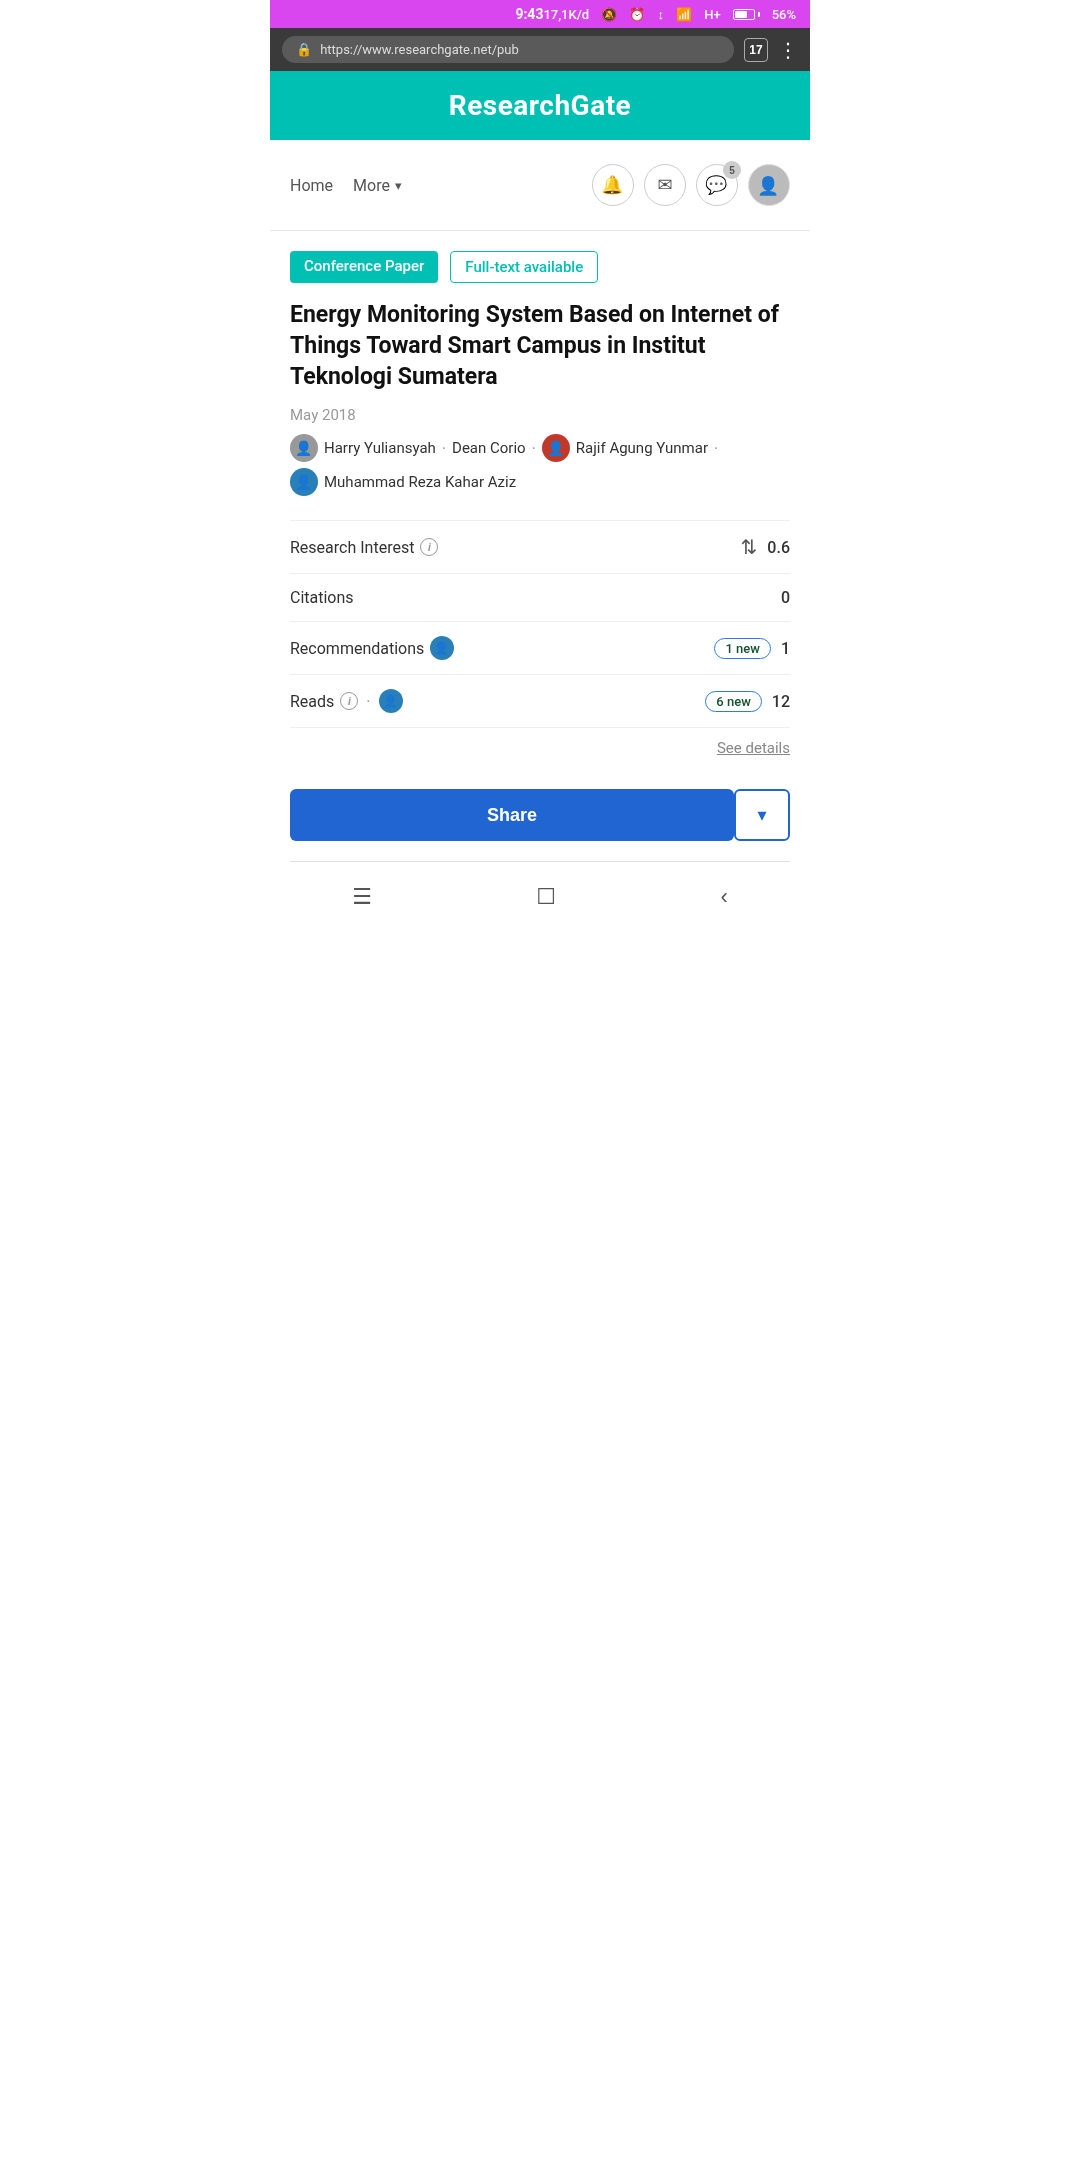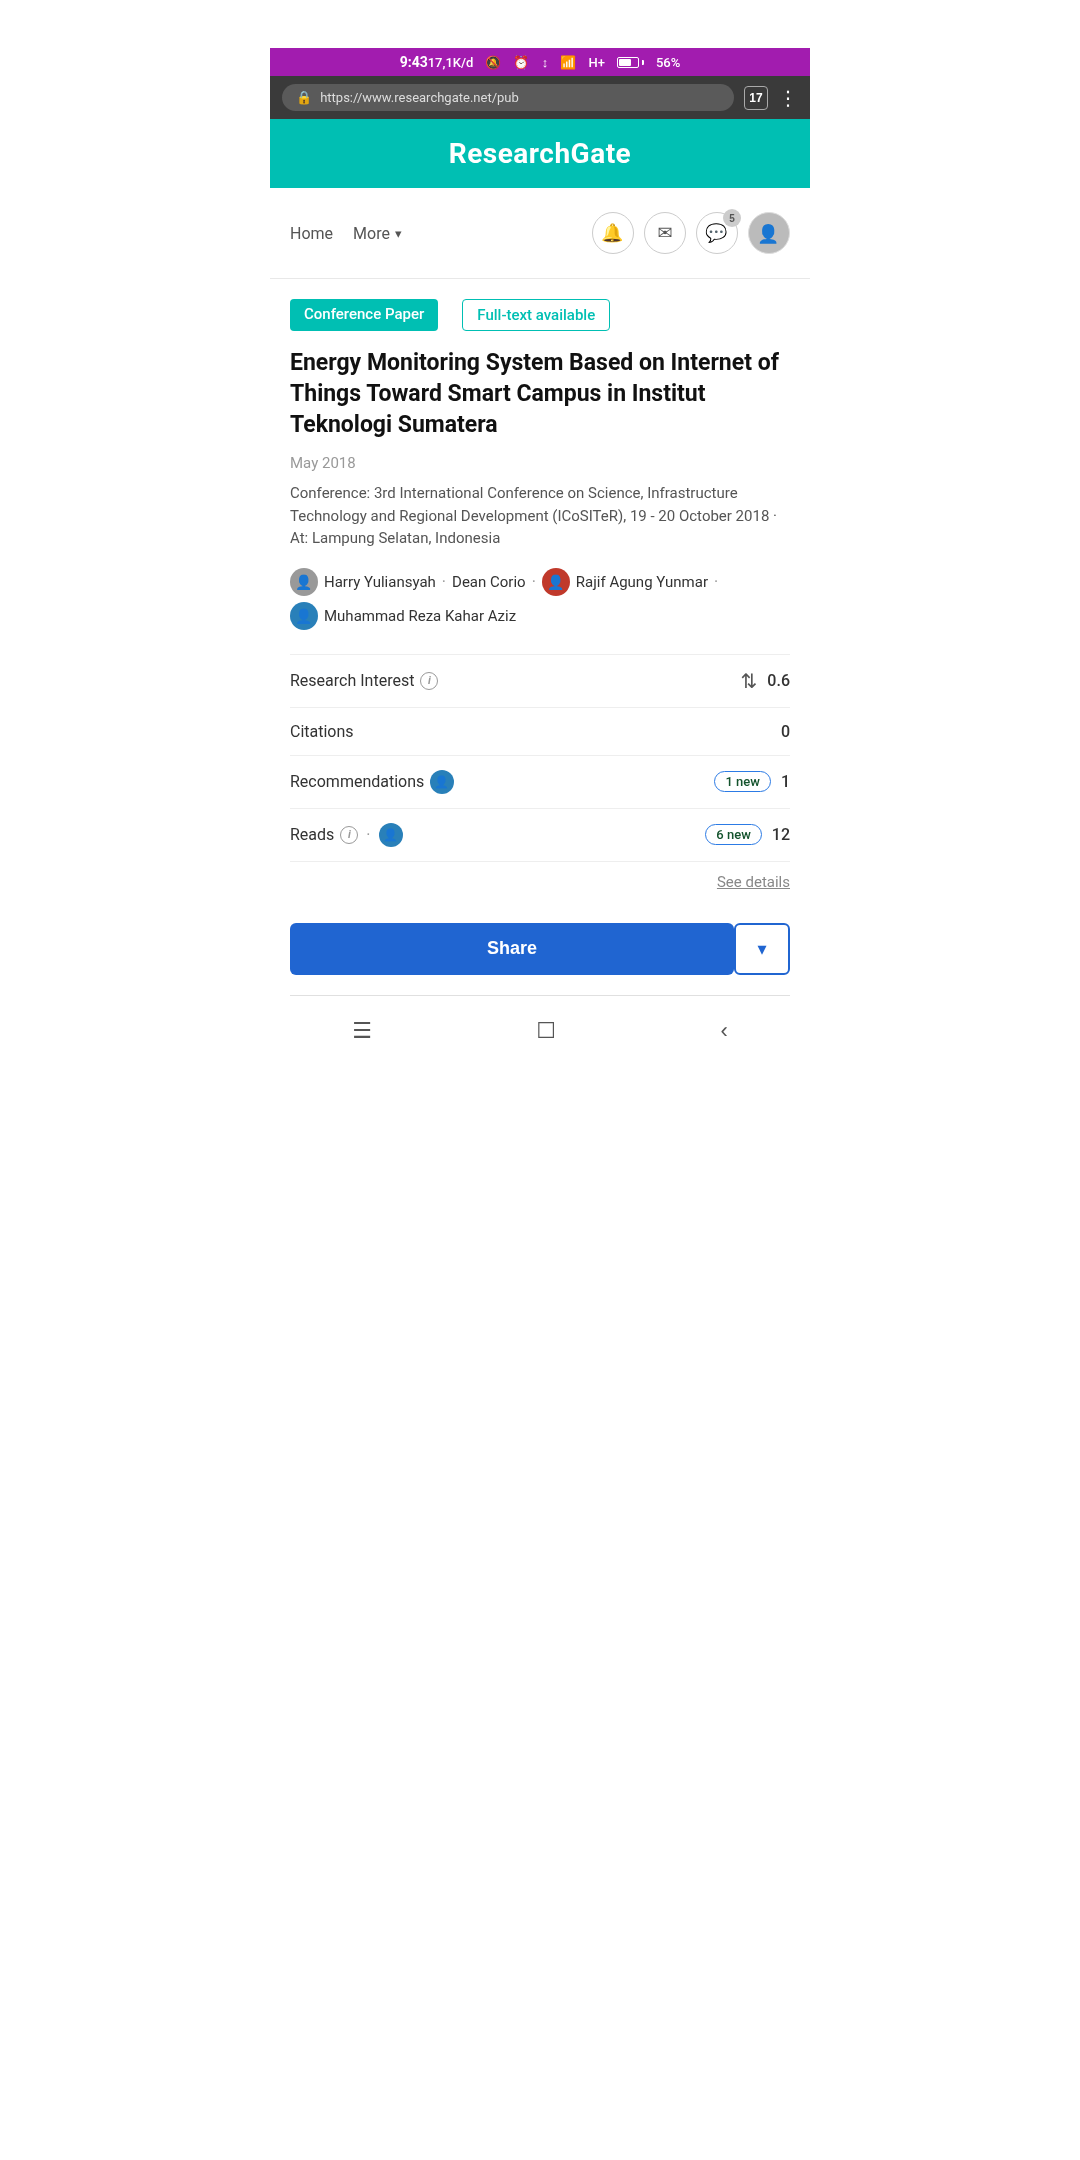--- a/index.html
+++ b/index.html
@@ -9,29 +9,28 @@
       font-family: -apple-system, BlinkMacSystemFont, 'Segoe UI', Roboto, Arial, sans-serif;
       background: #fff;
       width: 100%;
       max-width: 540px;
       margin: 0 auto;
       font-size: 16px;
     }
 
     
     .status-bar {
-      background: #a21caf;
-      color: #fff;
-      display: flex;
-      justify-content: center;
+      background: #d946ef;
+      color: #fff;
+      display: flex;
+      justify-content: flex-end;
       align-items: center;
       padding: 6px 14px;
       font-size: 13px;
       font-weight: 500;
-      margin-top: 48px;
     }
     .status-left { font-size: 14px; font-weight: 700; }
     .status-right {
       display: flex;
       align-items: center;
       gap: 12px;
       font-size: 13px;
     }
     .battery-icon {
       display: inline-flex;
@@ -186,21 +185,21 @@
     }
 
     
     .main-content {
       padding: 20px 20px 0 20px;
     }
 
     
     .badge-row {
       display: flex;
-      gap: 24px;
+      gap: 12px;
       margin-bottom: 16px;
       flex-wrap: wrap;
     }
     .badge {
       padding: 6px 14px;
       border-radius: 4px;
       font-size: 15px;
       font-weight: 500;
     }
     .badge-filled {
@@ -442,21 +441,20 @@
 
   <div class="badge-row">
     <span class="badge badge-filled">Conference Paper</span>
     <span class="badge badge-outline">Full-text available</span>
   </div>
 
   <div class="paper-title">Energy Monitoring System Based on Internet of Things Toward Smart Campus in Institut Teknologi Sumatera</div>
 
   <div class="paper-date">May 2018</div>
 
-  <div class="paper-conference">Conference: 3rd International Conference on Science, Infrastructure Technology and Regional Development (ICoSITeR), 19 - 20 October 2018 · At: Lampung Selatan, Indonesia</div>
 
   <div class="authors-row">
     <div class="author-item">
       <div class="author-avatar gray">
         <span>👤</span>
       </div>
       <span>Harry Yuliansyah</span>
     </div>
     <span class="author-dot">·</span>
     <div class="author-item">

